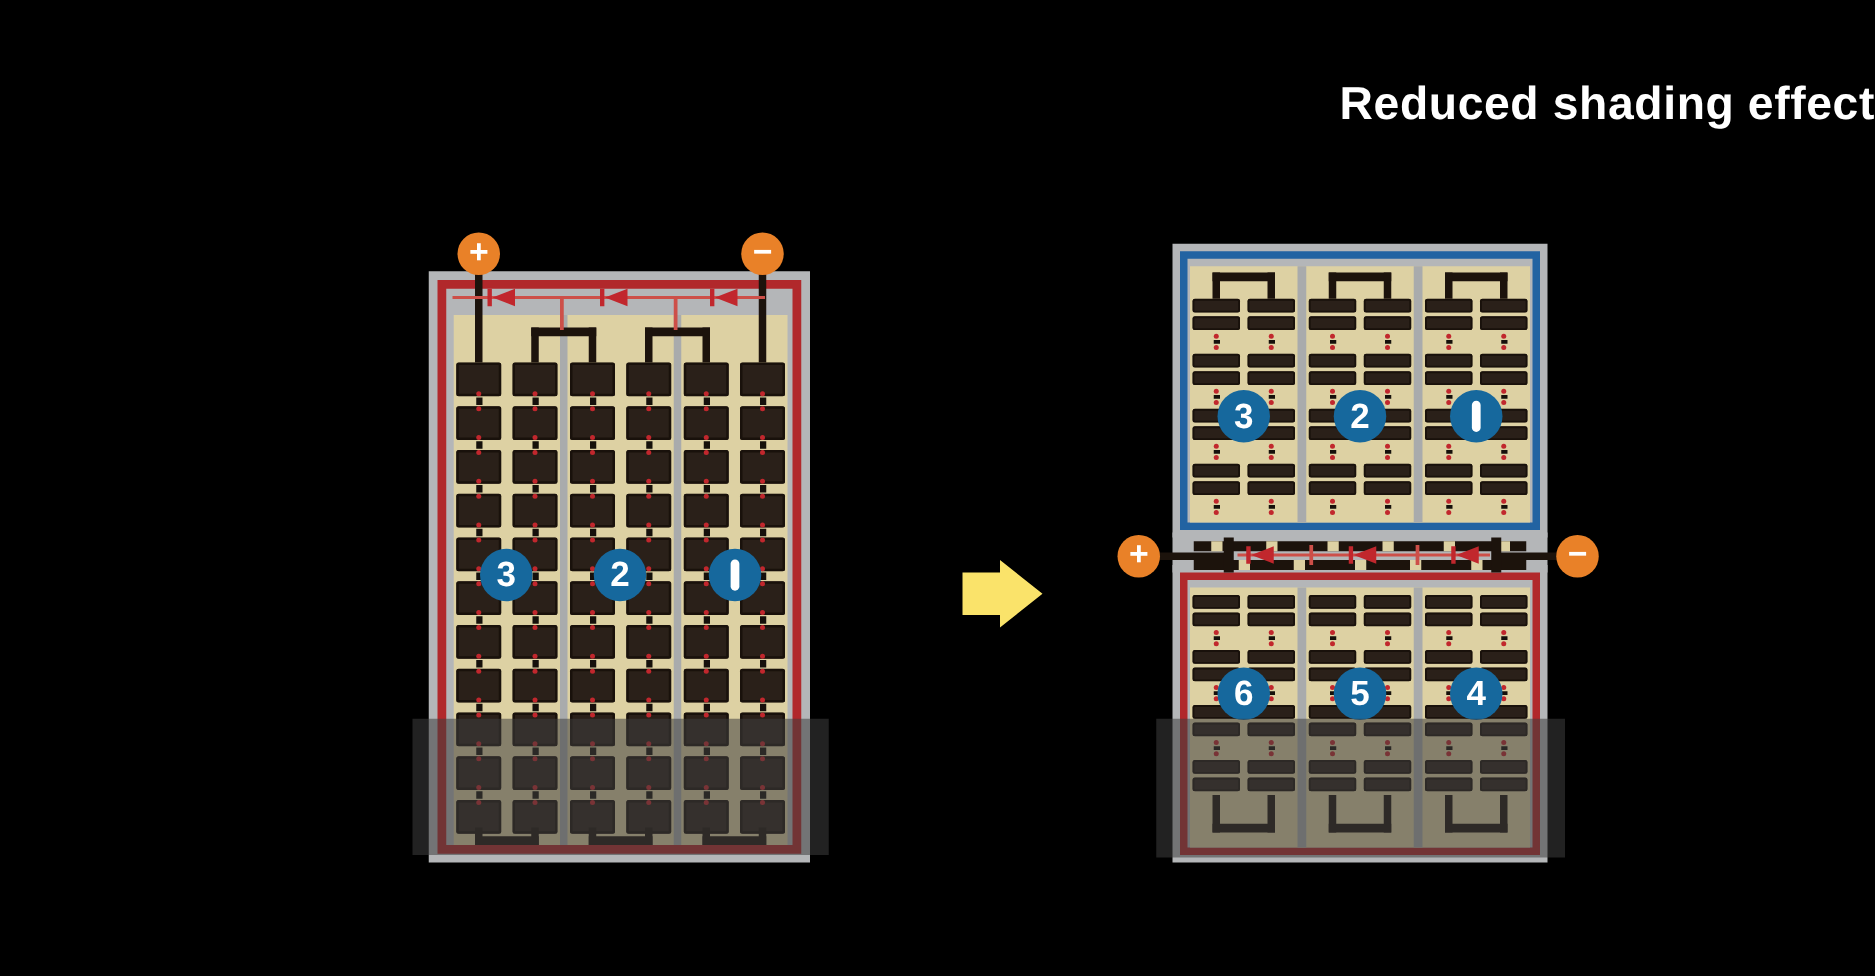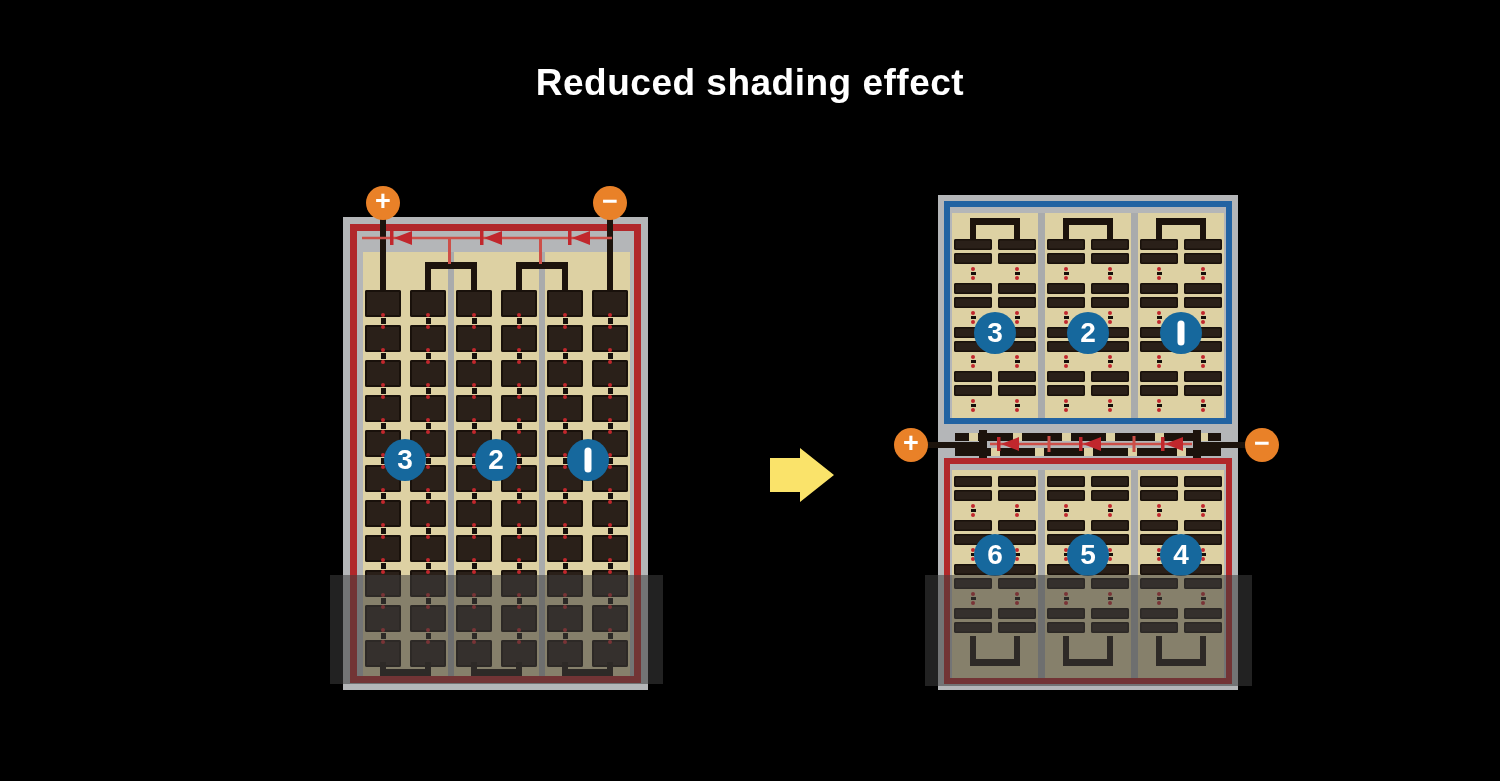--- a/index.html
+++ b/index.html
@@ -1,19 +1,19 @@
 <!DOCTYPE html>
 <html><head>
 <meta charset="utf-8">
 <style>
   *{margin:0;padding:0;box-sizing:border-box}
   html,body{background:#000}
   #canvas{position:relative;width:1500px;height:781px;background:var(--bg,#000);
           overflow:hidden;font-family:"Liberation Sans",sans-serif}
-  .title{position:absolute;left:0;top:62px;width:1500px;text-align:center;
+  .title{position:absolute;left:0;top:62px;width:1500px;text-align:right;
          font-size:37px;font-weight:700;letter-spacing:.5px;color:var(--title,#fff)}
   .frame{position:absolute;background:var(--gray)}
   .lp-frame{left:343px;top:217px;width:305px;height:473px}
   .rt-frame{left:938px;top:195px;width:300px;height:235px}
   .rb-frame{left:938px;top:452px;width:300px;height:238px}
   .loop{position:absolute;border:7px solid var(--red)}
   .lp-loop{left:350px;top:224px;width:291px;height:459px}
   .rb-loop{left:944px;top:458px;width:288px;height:226px;border-width:6px}
   .loop-blue{position:absolute;border:6px solid var(--blue)}
   .rt-loop{left:944px;top:201px;width:288px;height:223px}

